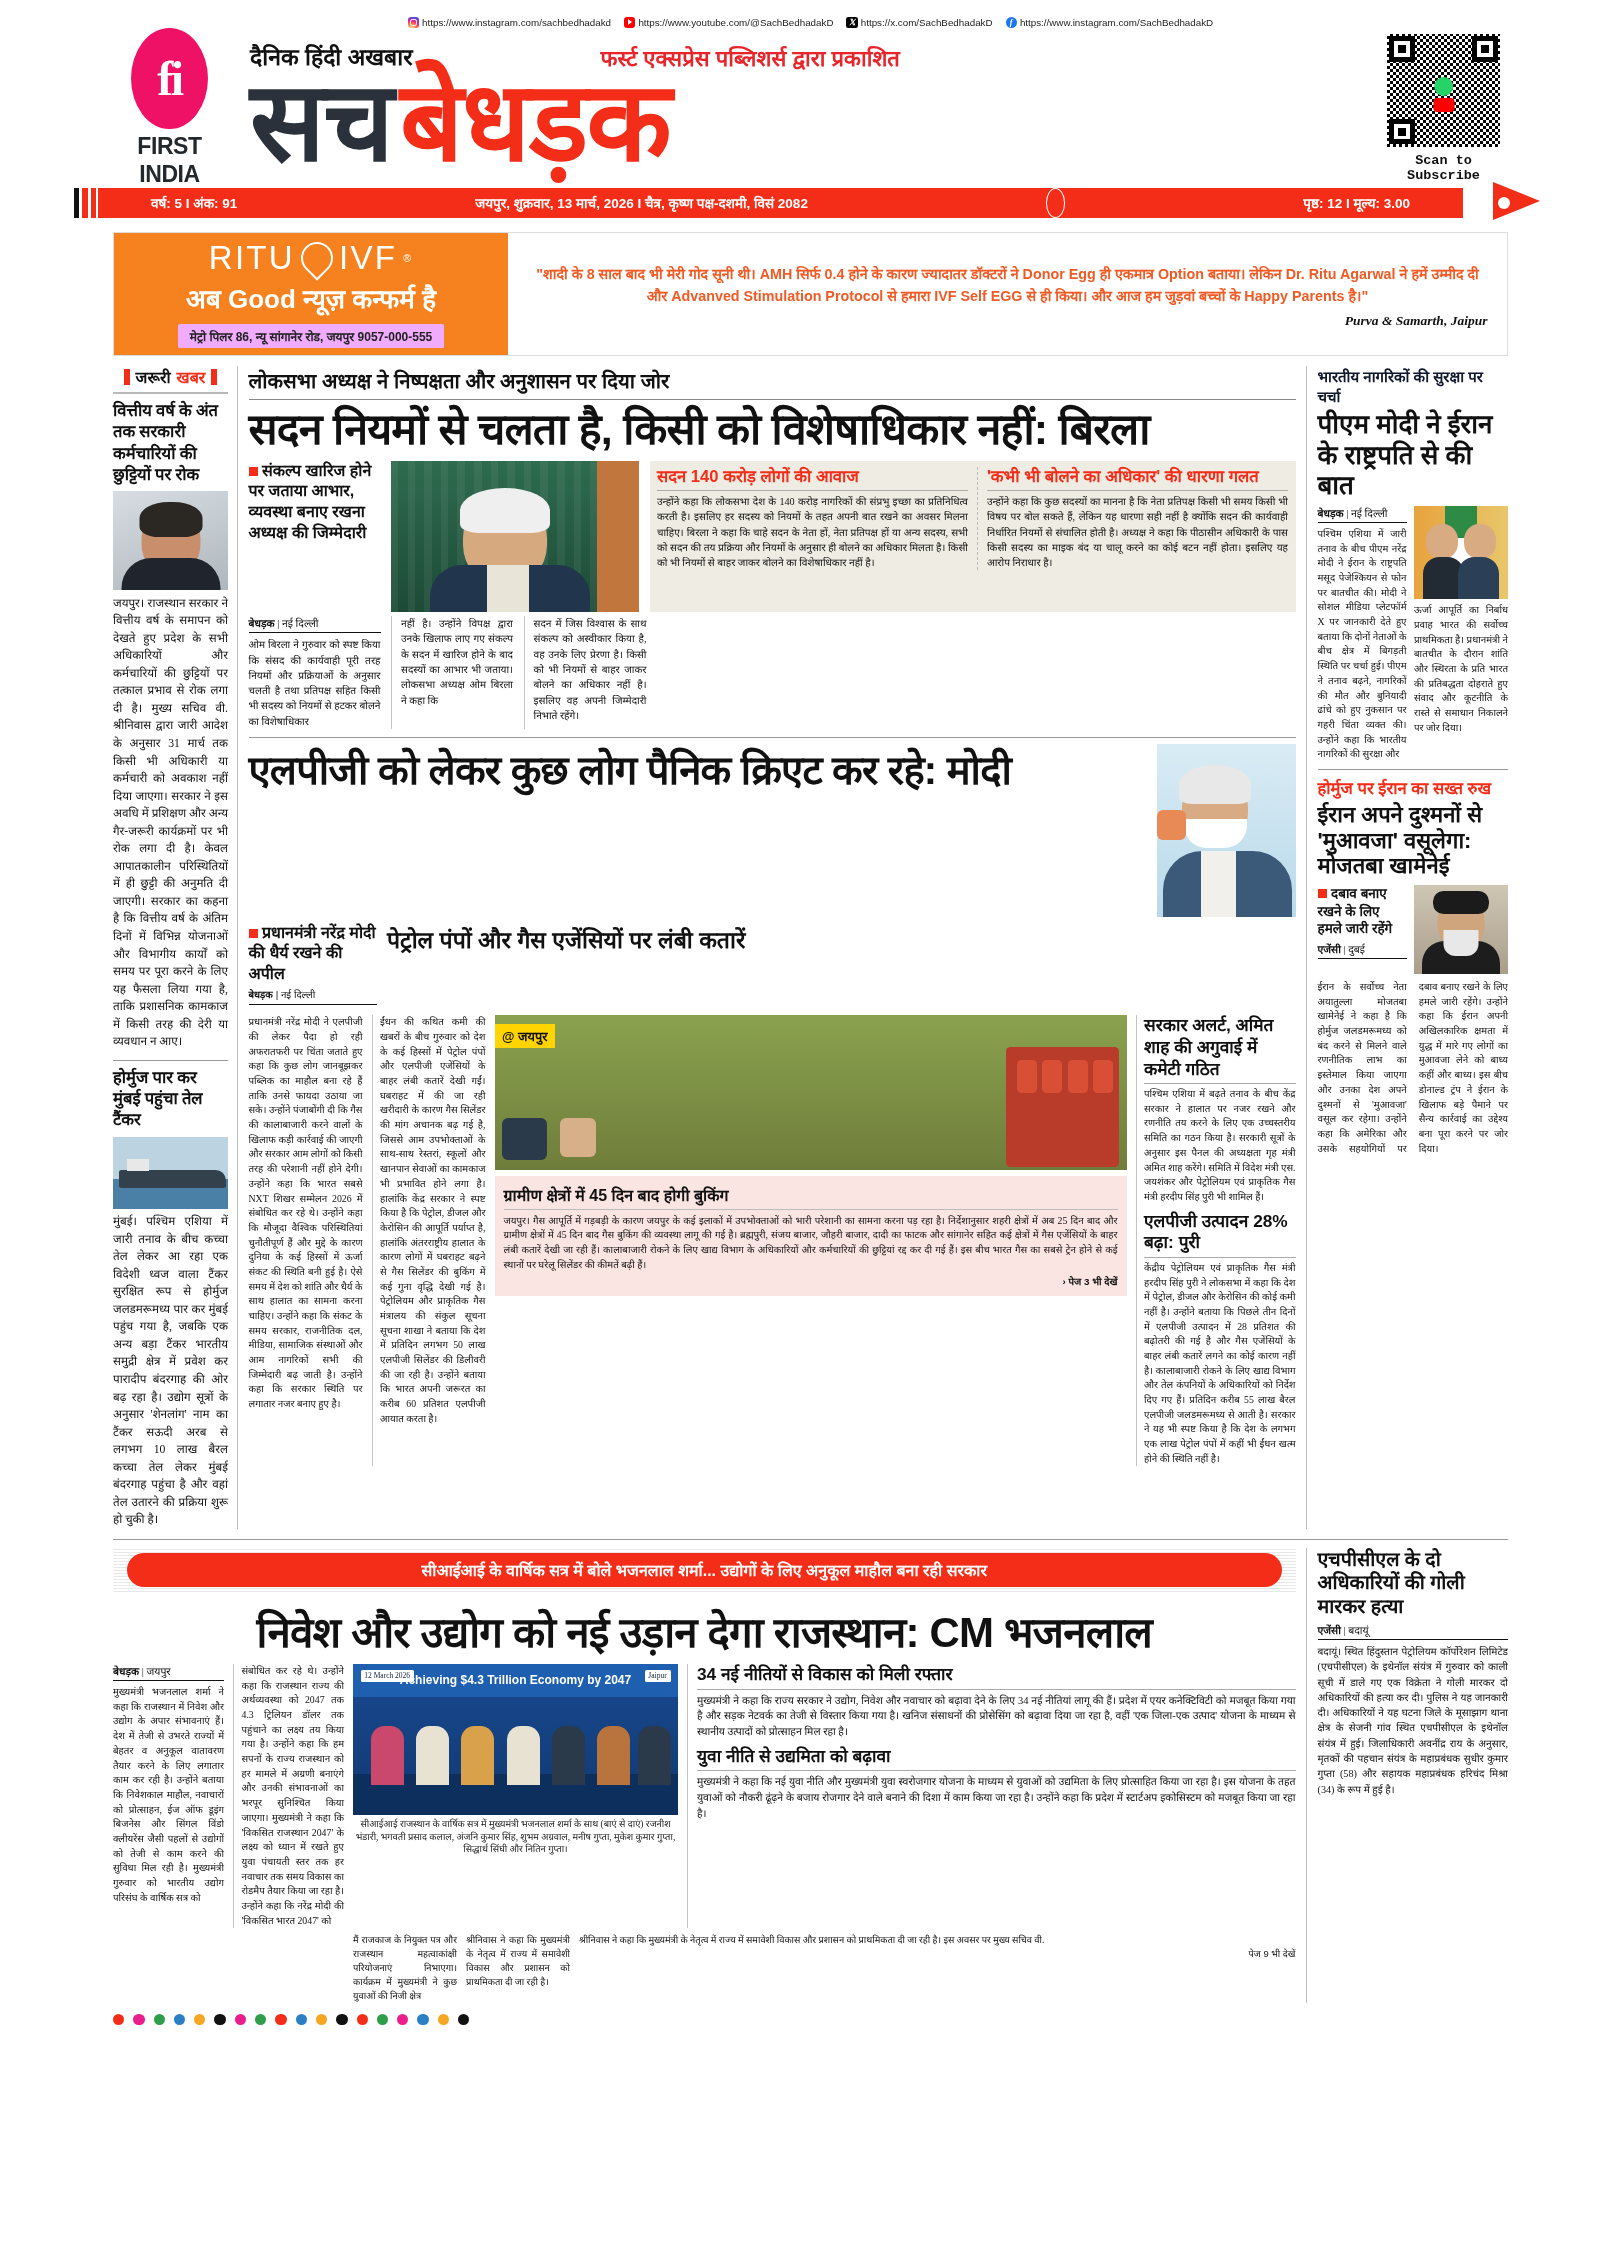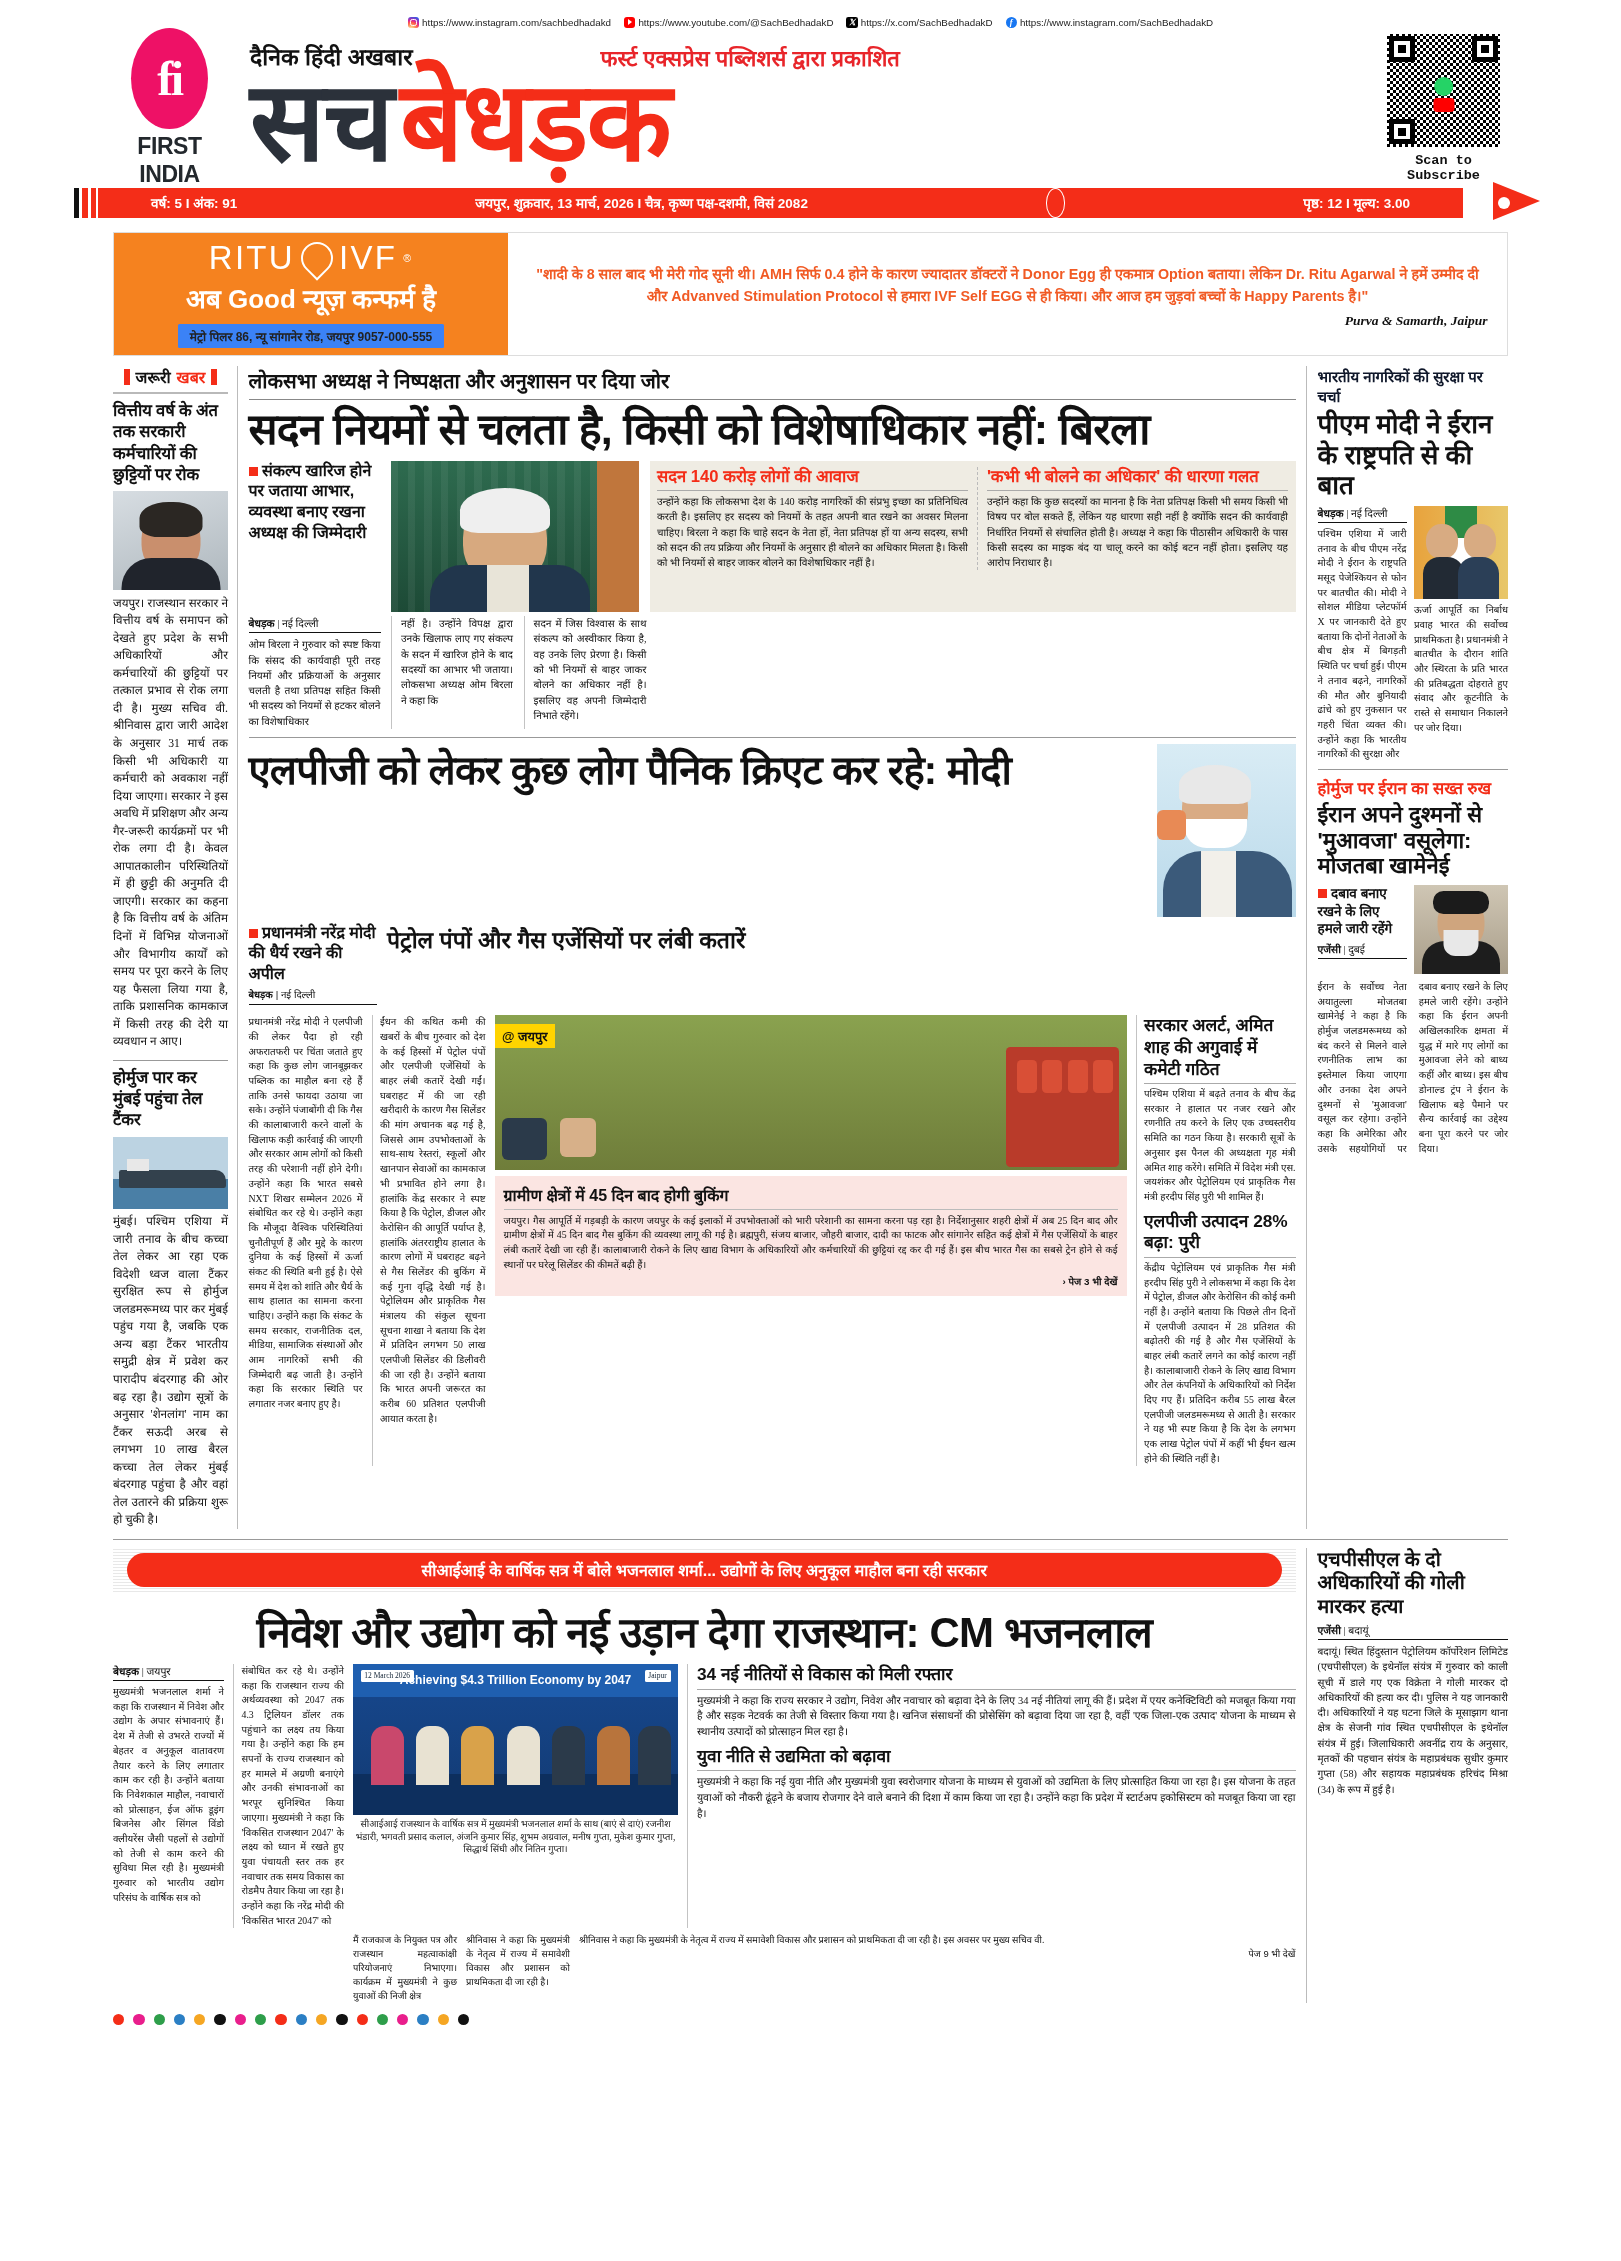--- a/index.html
+++ b/index.html
@@ -73,21 +73,21 @@
   .arrowtip { position:absolute; right:-32px; top:-4.5px; width:0;height:0;
      border-left:47px solid #f42d18; border-top:19.6px solid transparent; border-bottom:19.6px solid transparent;}
   .arrowdot { position:absolute; right:-1.5px; top:10.5px; width:12px;height:12px;border-radius:50%;background:#fff;z-index:5;}
 
   
   .ad { margin:10.5px 113px 0 113px; height:124px; display:flex; border:0.8px solid #ddd;}
   .ad-left { width:394px; background:#f5821f; color:#fff; display:flex; flex-direction:column; align-items:center; justify-content:center; position:relative;}
   .ad-logo { font-size:33px; font-family:"Liberation Sans", sans-serif; letter-spacing:2.3px; display:flex; align-items:center; gap:6px;}
   .ad-heart { width:32px; height:32px; border:2.3px solid #fff; border-radius:50% 50% 50% 0; transform:rotate(-45deg); display:inline-block;}
   .ad-sub { font-size:26px; font-weight:bold; font-family:"Liberation Sans", sans-serif; margin-top:3px;}
-  .ad-addr { background:#3b82f6; color:#222; font-family:"Liberation Sans", sans-serif; font-weight:bold; font-size:12px;
+  .ad-addr { background:#f0abfc; color:#222; font-family:"Liberation Sans", sans-serif; font-weight:bold; font-size:12px;
              padding:3.8px 12px; margin-top:7.5px; border-radius:1.5px;}
   .ad-right { flex:1; background:#fff; padding:10.5px 19.6px 6px 19.6px; display:flex; flex-direction:column; justify-content:center;}
   .ad-quote { color:#f15a24; font-family:"Liberation Sans", sans-serif; font-weight:bold; font-size:14.3px; line-height:1.55; text-align:center;}
   .ad-by { text-align:right; font-style:italic; font-weight:bold; font-size:13.5px; margin-top:6px; color:#111;}
   .body-txt { font-size:11.7px; line-height:1.5; text-align:justify; }
   .byline { font-size:10.5px; border-bottom:1.1px solid #111; padding-bottom:2.3px; margin-bottom:3.8px; }
   .byline b { font-family:"Liberation Sans", sans-serif; }
   .photo { background:#c9cfd4; position:relative; overflow:hidden; }
 
   

